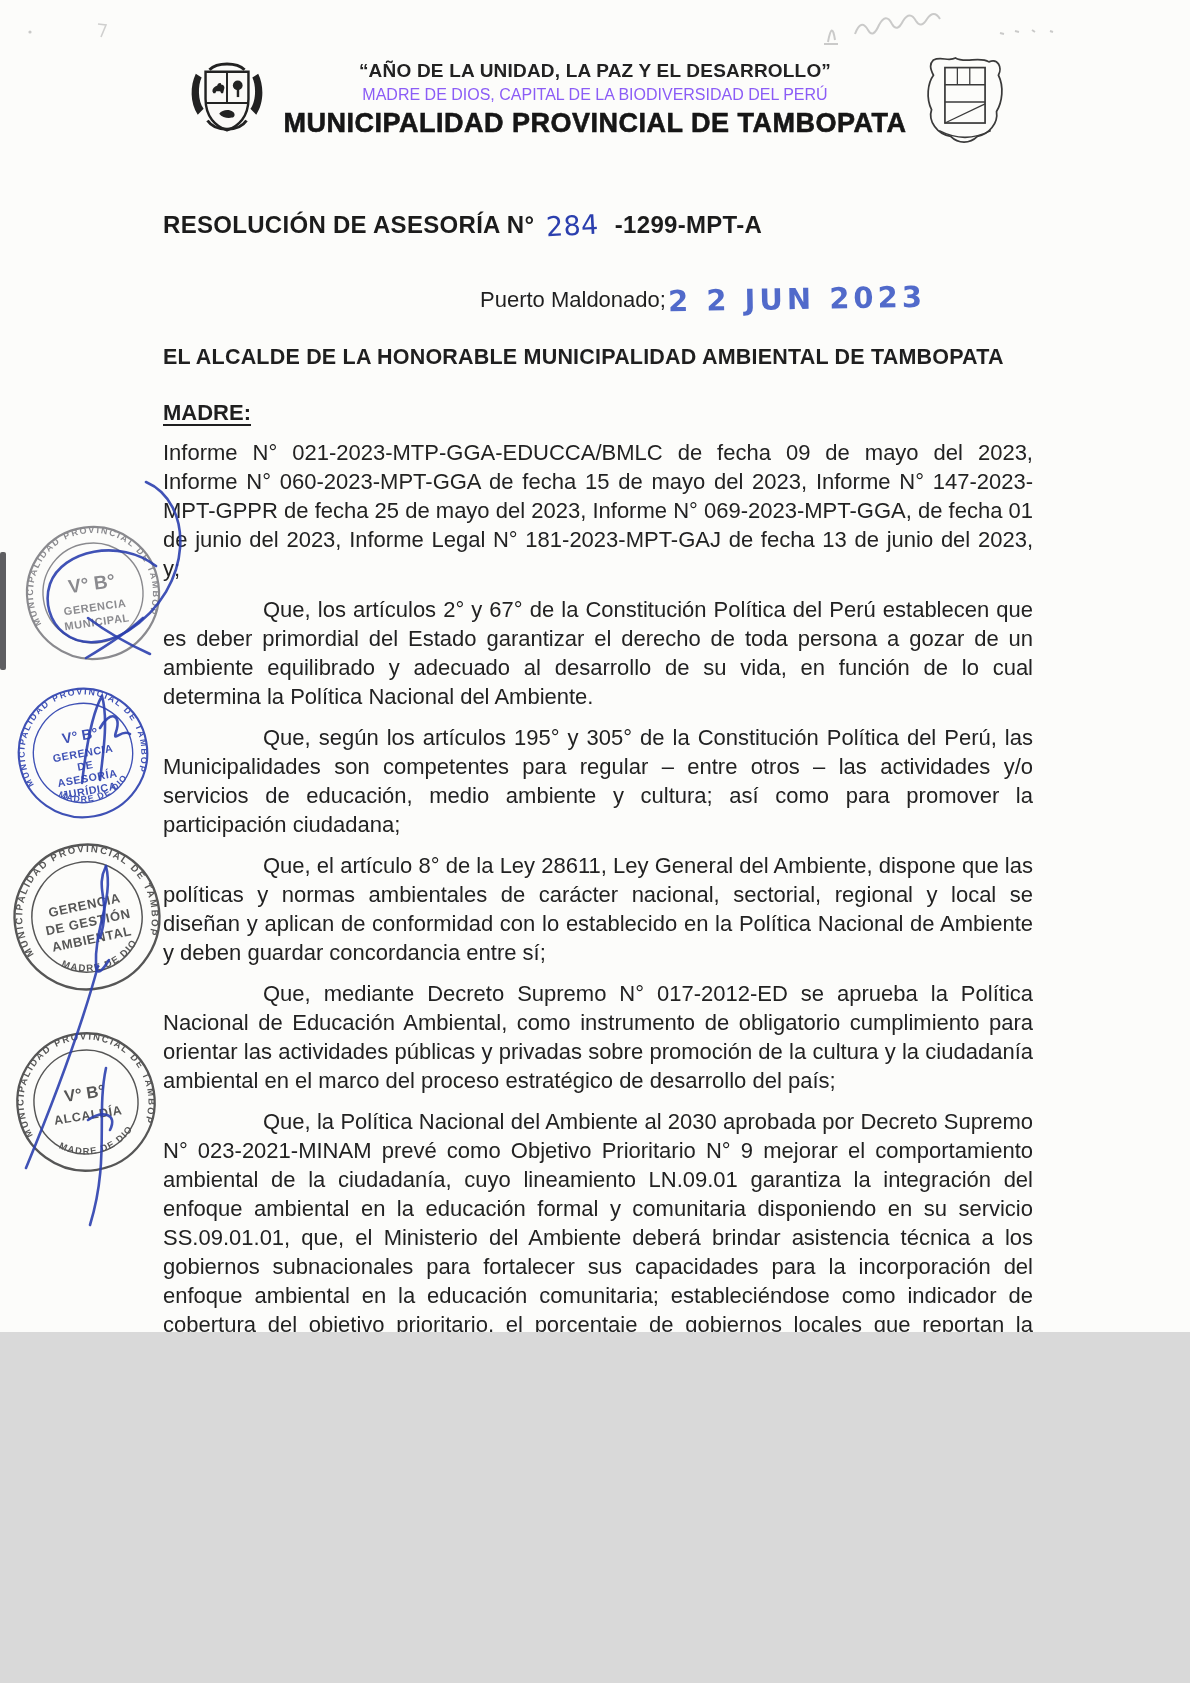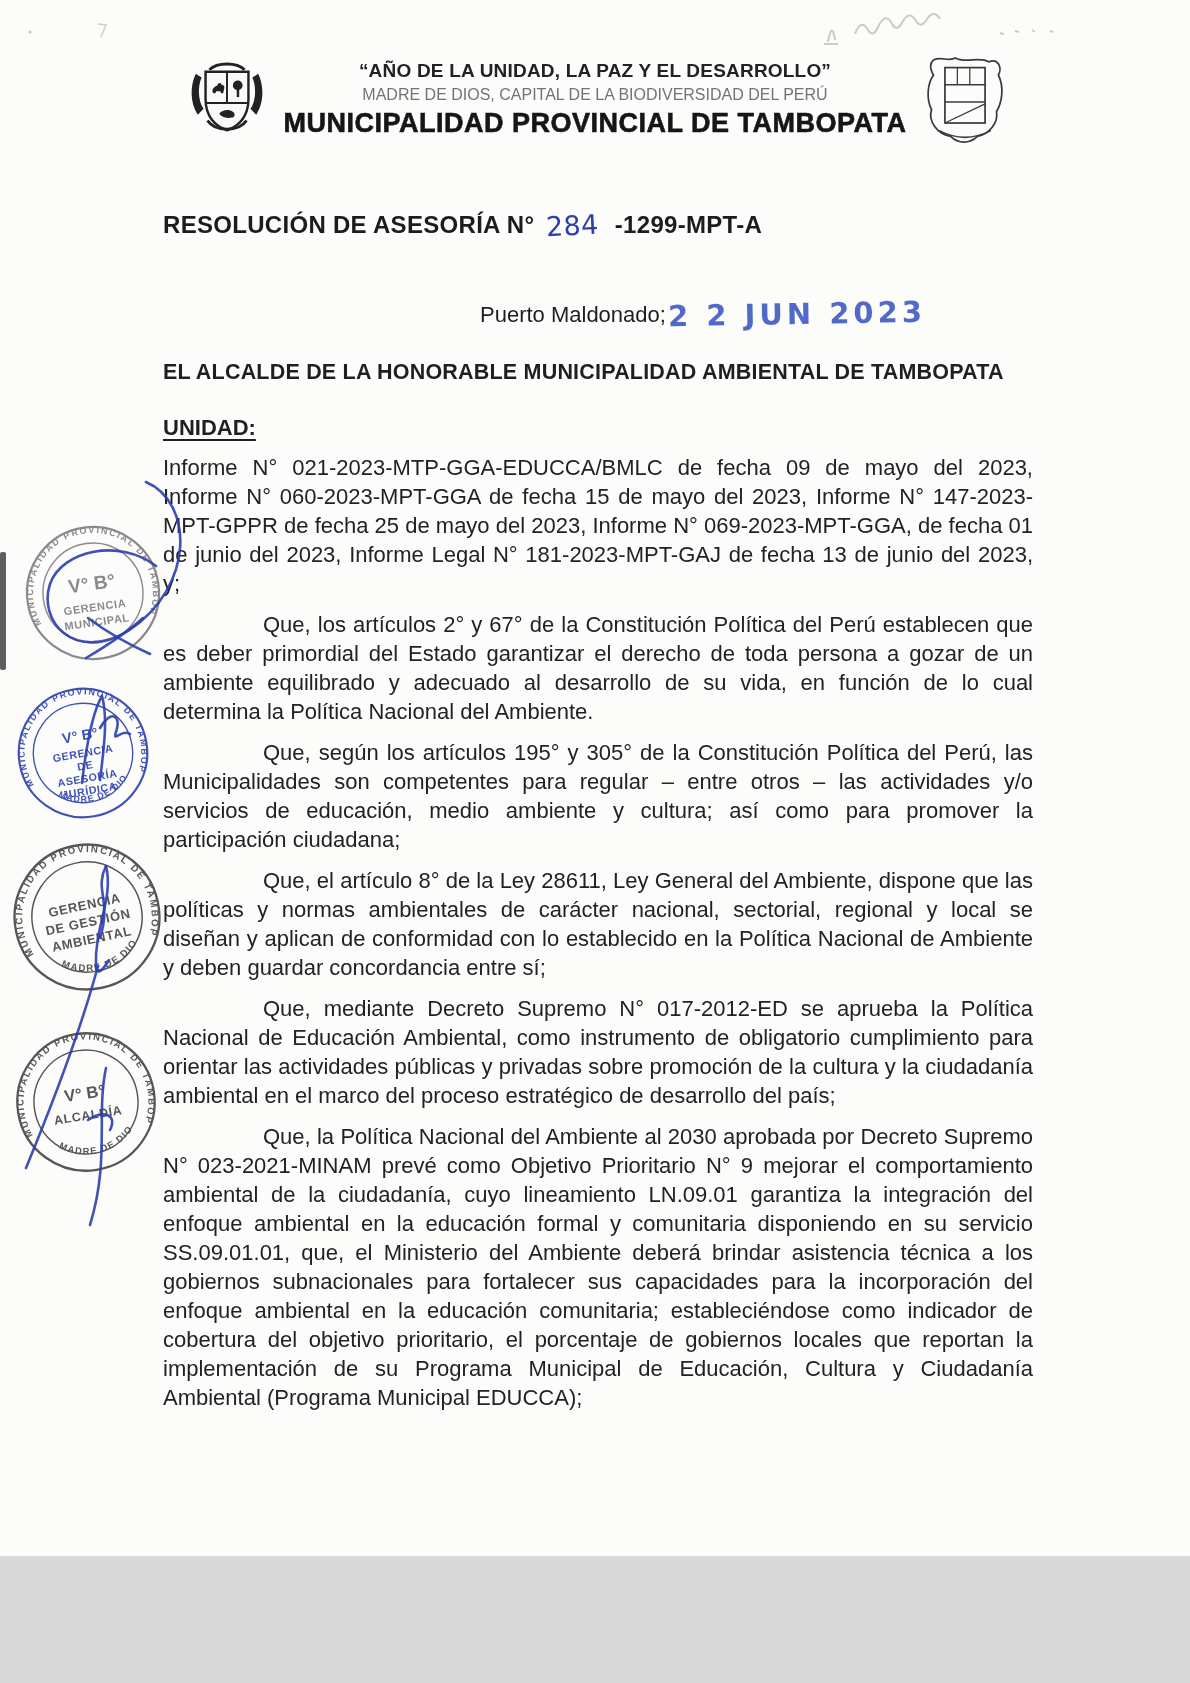--- a/index.html
+++ b/index.html
@@ -1,40 +1,40 @@
 <!DOCTYPE html>
 <html><head>
 <meta charset="utf-8">
 <style>
   html,body{margin:0;padding:0;background:#d9d9d9;}
   .page{
-    position:relative; width:1190px; height:1556px; margin:0 auto;
+    position:relative; width:1190px; height:1332px; margin:0 auto;
     background:#fcfcfa; overflow:hidden;
     font-family:"Liberation Sans",sans-serif; color:#1f1f1f;
   }
   
   .header-text{position:absolute; left:0; right:0; top:60px; text-align:center;}
   .motto{font-size:19px; font-weight:600; letter-spacing:.2px; color:#222;}
-  .subtitle{font-size:16px; font-weight:500; margin-top:4px; color:#737373;}
+  .subtitle{font-size:16px; font-weight:500; margin-top:4px; color:#8b5cf6;}
   .institution{font-size:27px; font-weight:900; letter-spacing:.5px; margin-top:4px; color:#161616;
                -webkit-text-stroke:.6px #161616;}
   .coat-of-arms{position:absolute; left:188px; top:60px; width:78px; height:80px;}
   .right-crest{position:absolute; left:922px; top:54px; width:86px; height:96px;}
   
   .pencil-scribble{position:absolute; left:810px; top:4px; width:280px; height:50px; opacity:.5;}
   .tl-marks{position:absolute; left:24px; top:18px; width:90px; height:24px; opacity:.45;}
   .edge-artifact{position:absolute; left:0; top:552px; width:6px; height:118px;
                  background:#2a2a2e; opacity:.75; border-radius:2px;}
   
   .main{position:absolute; left:163px; top:210px; width:870px; z-index:3;}
   .res-title{font-size:24px; font-weight:bold; letter-spacing:.3px; color:#1c1c1c;}
   .hand-number{display:inline-block; color:#2b3fae; font-size:27px; font-weight:500;
                font-family:"DejaVu Sans",sans-serif; transform:rotate(-3deg);
                margin:0 16px 0 12px; vertical-align:-2px;}
-  .dateline{margin-top:56px; padding-left:317px; font-size:22px; line-height:34px; white-space:nowrap;}
+  .dateline{margin-top:41px; padding-left:317px; font-size:22px; line-height:34px; white-space:nowrap;}
   .date-stamp{display:inline-block; color:#3a57c4; font-size:29px; font-weight:bold;
               letter-spacing:4px; font-family:"DejaVu Sans",sans-serif;
               transform:rotate(-1deg); margin-left:2px; opacity:.88; vertical-align:-2px;}
   .issuer{margin-top:28px; font-size:21.5px; font-weight:bold; letter-spacing:.2px;}
   .section-head{margin-top:30px; font-size:22px; font-weight:bold; text-decoration:underline;
                 text-underline-offset:4px;}
   .section-head.considerando{margin-top:16px;}
   p.body{font-size:22px; line-height:29px; text-align:justify; margin:12px 0 0 0; color:#222;}
   p.body.indent{text-indent:100px;}
   
@@ -198,21 +198,21 @@
     <div class="res-title">
       <span>RESOLUCIÓN DE ASESORÍA N°</span><span class="hand-number">284</span><span>-1299-MPT-A</span>
     </div>
 
     <div class="dateline">
       <span>Puerto Maldonado;</span><span class="date-stamp">2 2 JUN 2023</span>
     </div>
 
     <div class="issuer">EL ALCALDE DE LA HONORABLE MUNICIPALIDAD AMBIENTAL DE TAMBOPATA</div>
 
-    <div class="section-head">UNIDAD:</div>
+    <div class="section-head">MADRE:</div>
 
     <p class="body">Informe N° 021-2023-MTP-GGA-EDUCCA/BMLC de fecha 09 de mayo del 2023, Informe N° 060-2023-MPT-GGA de fecha 15 de mayo del 2023, Informe N° 147-2023-MPT-GPPR de fecha 25 de mayo del 2023, Informe N° 069-2023-MPT-GGA, de fecha 01 de junio del 2023, Informe Legal N° 181-2023-MPT-GAJ de fecha 13 de junio del 2023, y;</p>
 
 
     <p class="body indent">Que, los artículos 2° y 67° de la Constitución Política del Perú establecen que es deber primordial del Estado garantizar el derecho de toda persona a gozar de un ambiente equilibrado y adecuado al desarrollo de su vida, en función de lo cual determina la Política Nacional del Ambiente.</p>
     <p class="body indent">Que, según los artículos 195° y 305° de la Constitución Política del Perú, las Municipalidades son competentes para regular – entre otros – las actividades y/o servicios de educación, medio ambiente y cultura; así como para promover la participación ciudadana;</p>
     <p class="body indent">Que, el artículo 8° de la Ley 28611, Ley General del Ambiente, dispone que las políticas y normas ambientales de carácter nacional, sectorial, regional y local se diseñan y aplican de conformidad con lo establecido en la Política Nacional de Ambiente y deben guardar concordancia entre sí;</p>
     <p class="body indent">Que, mediante Decreto Supremo N° 017-2012-ED se aprueba la Política Nacional de Educación Ambiental, como instrumento de obligatorio cumplimiento para orientar las actividades públicas y privadas sobre promoción de la cultura y la ciudadanía ambiental en el marco del proceso estratégico de desarrollo del país;</p>
     <p class="body indent">Que, la Política Nacional del Ambiente al 2030 aprobada por Decreto Supremo N° 023-2021-MINAM prevé como Objetivo Prioritario N° 9 mejorar el comportamiento ambiental de la ciudadanía, cuyo lineamiento LN.09.01 garantiza la integración del enfoque ambiental en la educación formal y comunitaria disponiendo en su servicio SS.09.01.01, que, el Ministerio del Ambiente deberá brindar asistencia técnica a los gobiernos subnacionales para fortalecer sus capacidades para la incorporación del enfoque ambiental en la educación comunitaria; estableciéndose como indicador de cobertura del objetivo prioritario, el porcentaje de gobiernos locales que reportan la implementación de su Programa Municipal de Educación, Cultura y Ciudadanía Ambiental (Programa Municipal EDUCCA);</p>
 

